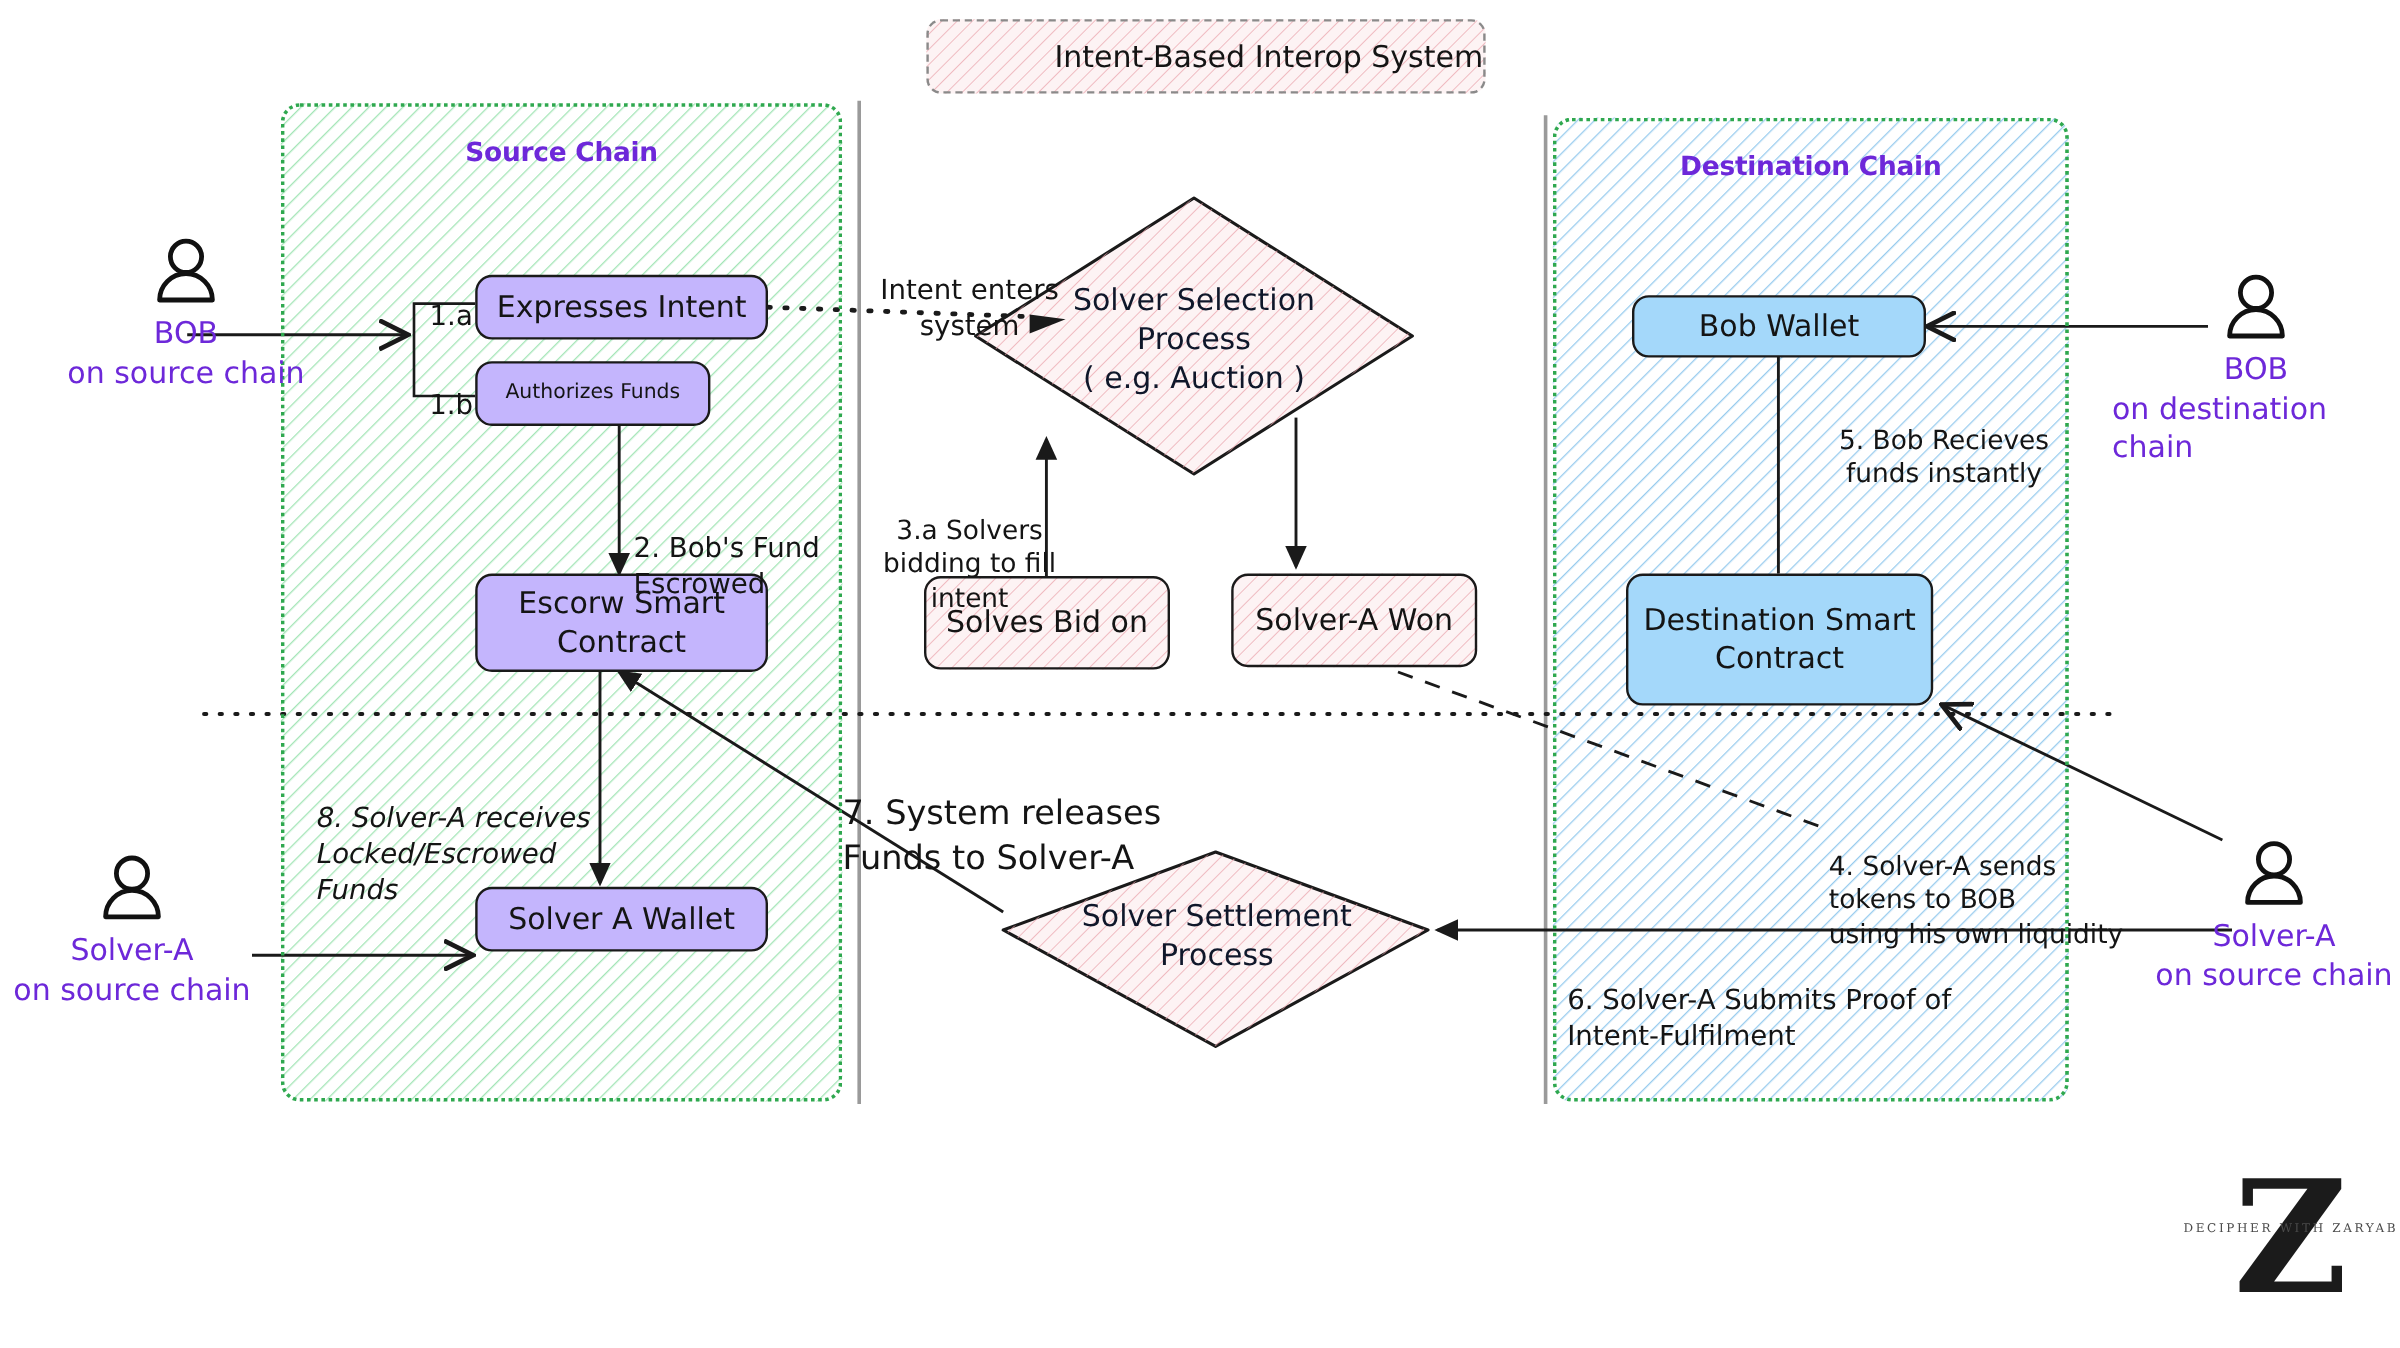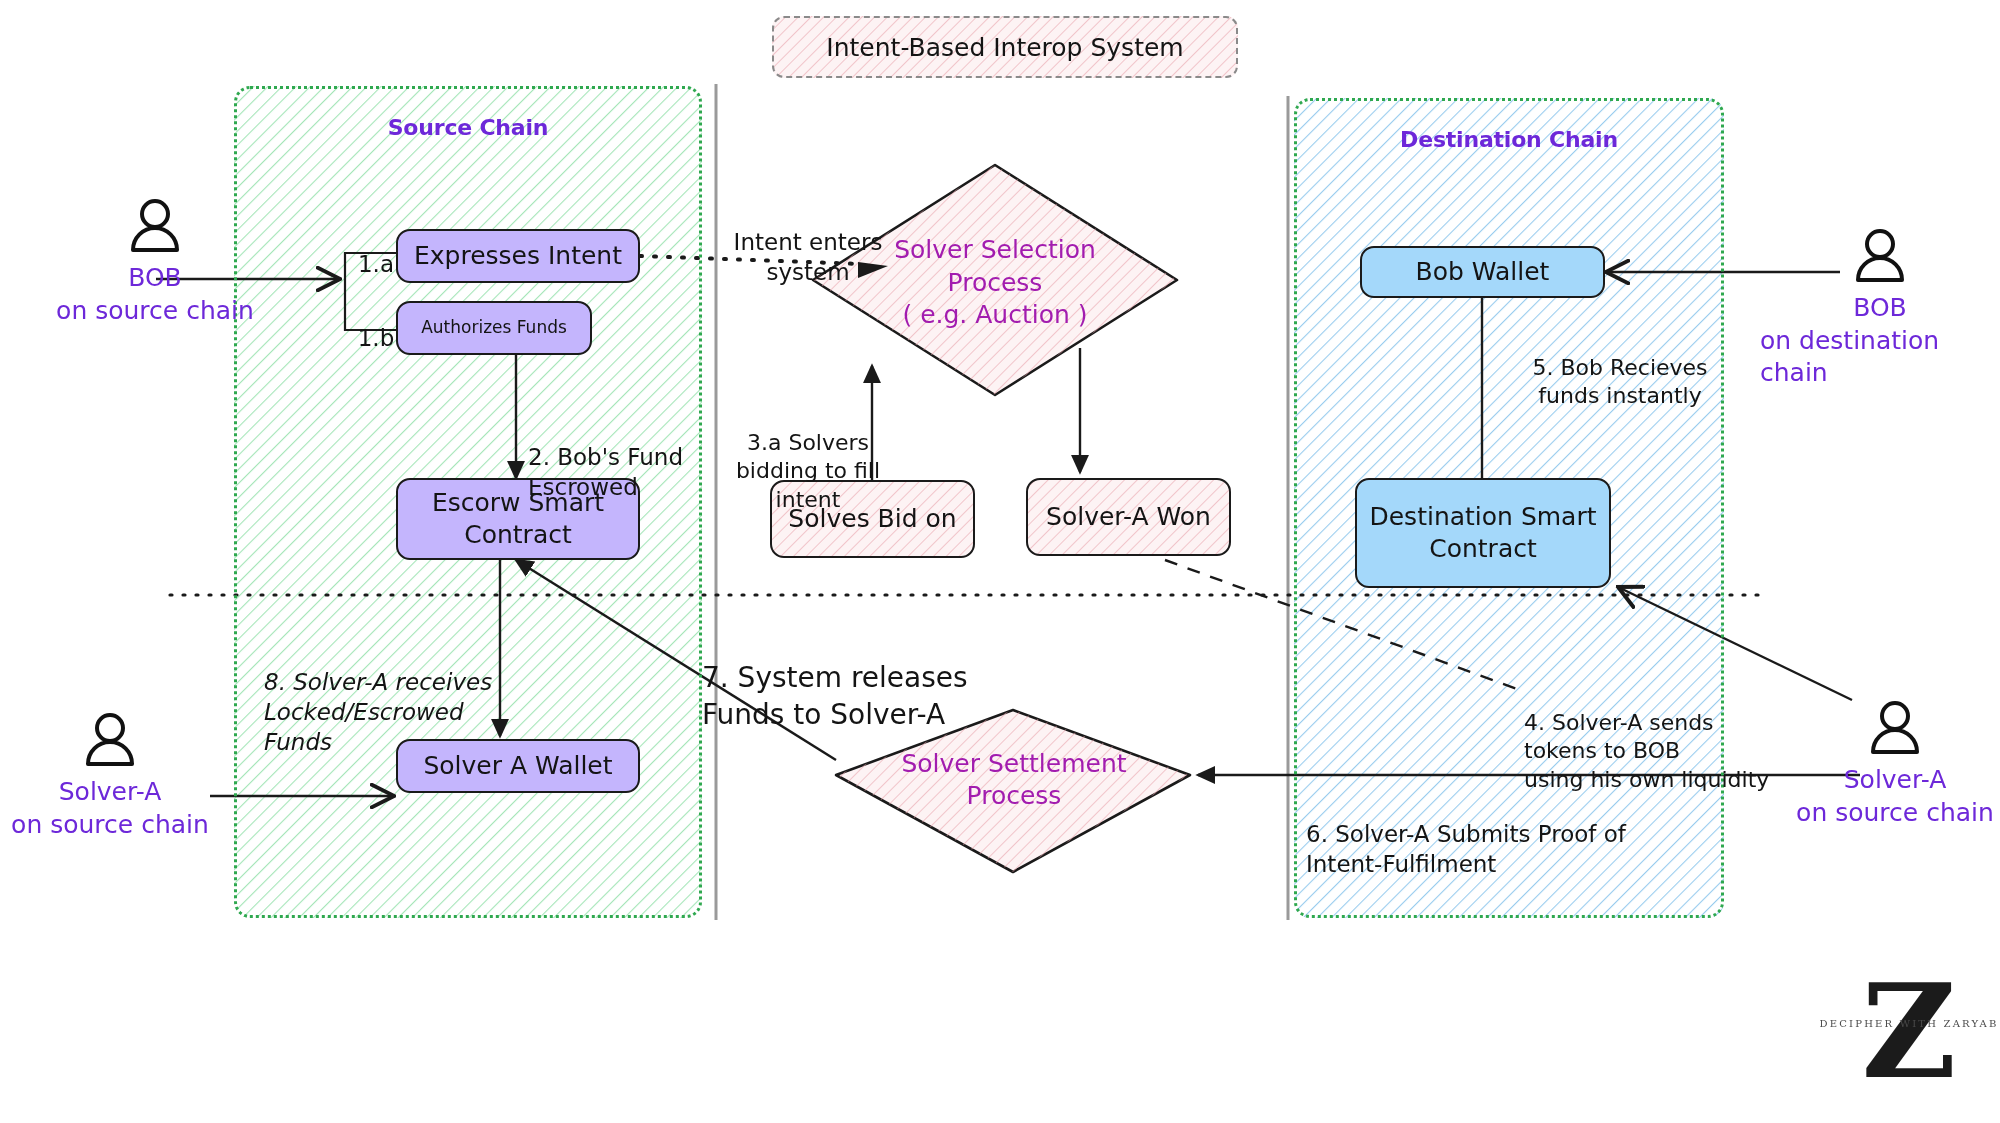--- a/index.html
+++ b/index.html
@@ -43,42 +43,42 @@
     font-weight:700;
     color:#6d28d9;
     letter-spacing:-0.2px;
   }
 
   .titlebox{
     position:absolute;
     box-sizing:border-box;
     border:2.5px dashed #8a8a8a;
     border-radius:12px;
-    display:flex;align-items:center;justify-content:center;
+    display:flex;align-items:center;justify-content:flex-end;
     color:#141414;
   }
 
   .label{
     position:absolute;
     color:#141414;
     line-height:1.30;
     font-family:"DejaVu Sans", sans-serif;
     white-space:pre-line;
   }
   .label.center{text-align:center;}
   .label.left{text-align:left;}
 
   .actor{position:absolute;display:flex;flex-direction:column;align-items:center;}
   .actor .glyph{line-height:0;}
   .actor .nm{margin-top:4px;color:#6d28d9;text-align:left;line-height:1.3;white-space:pre-line;}
 
   .diamond-label{
     position:absolute;
     display:flex;align-items:center;justify-content:center;
-    text-align:center;color:#a21caf;line-height:1.3;
+    text-align:center;color:#0f172a;line-height:1.3;
     pointer-events:none;
   }
 
   .logo{position:absolute;}
 </style>
 </head>
 <body>
 
 <div id="stage">
 

